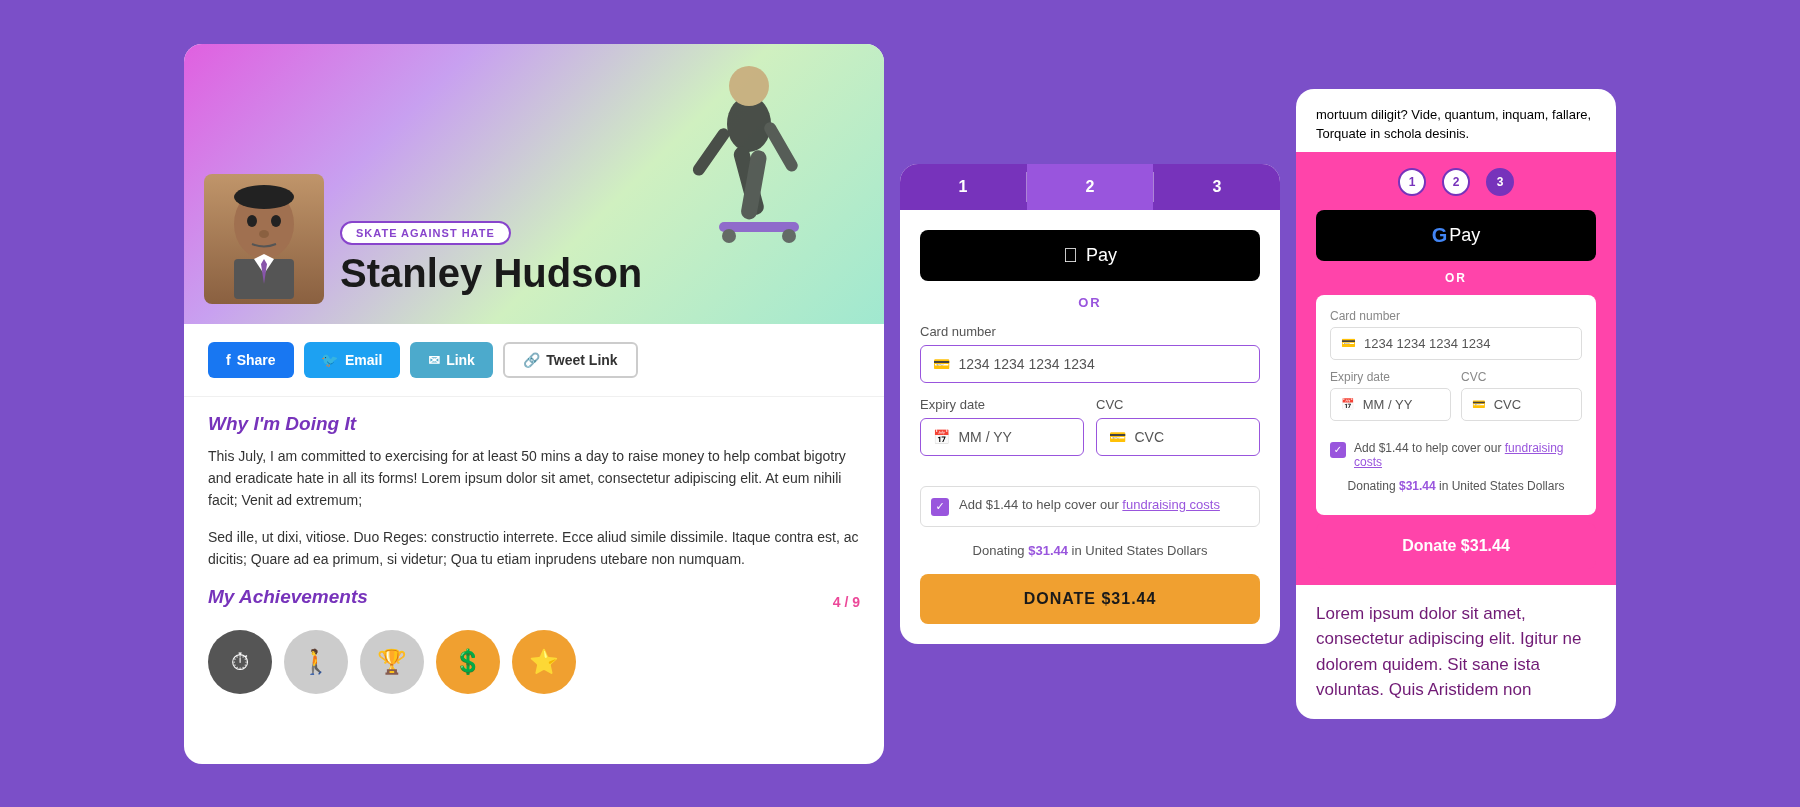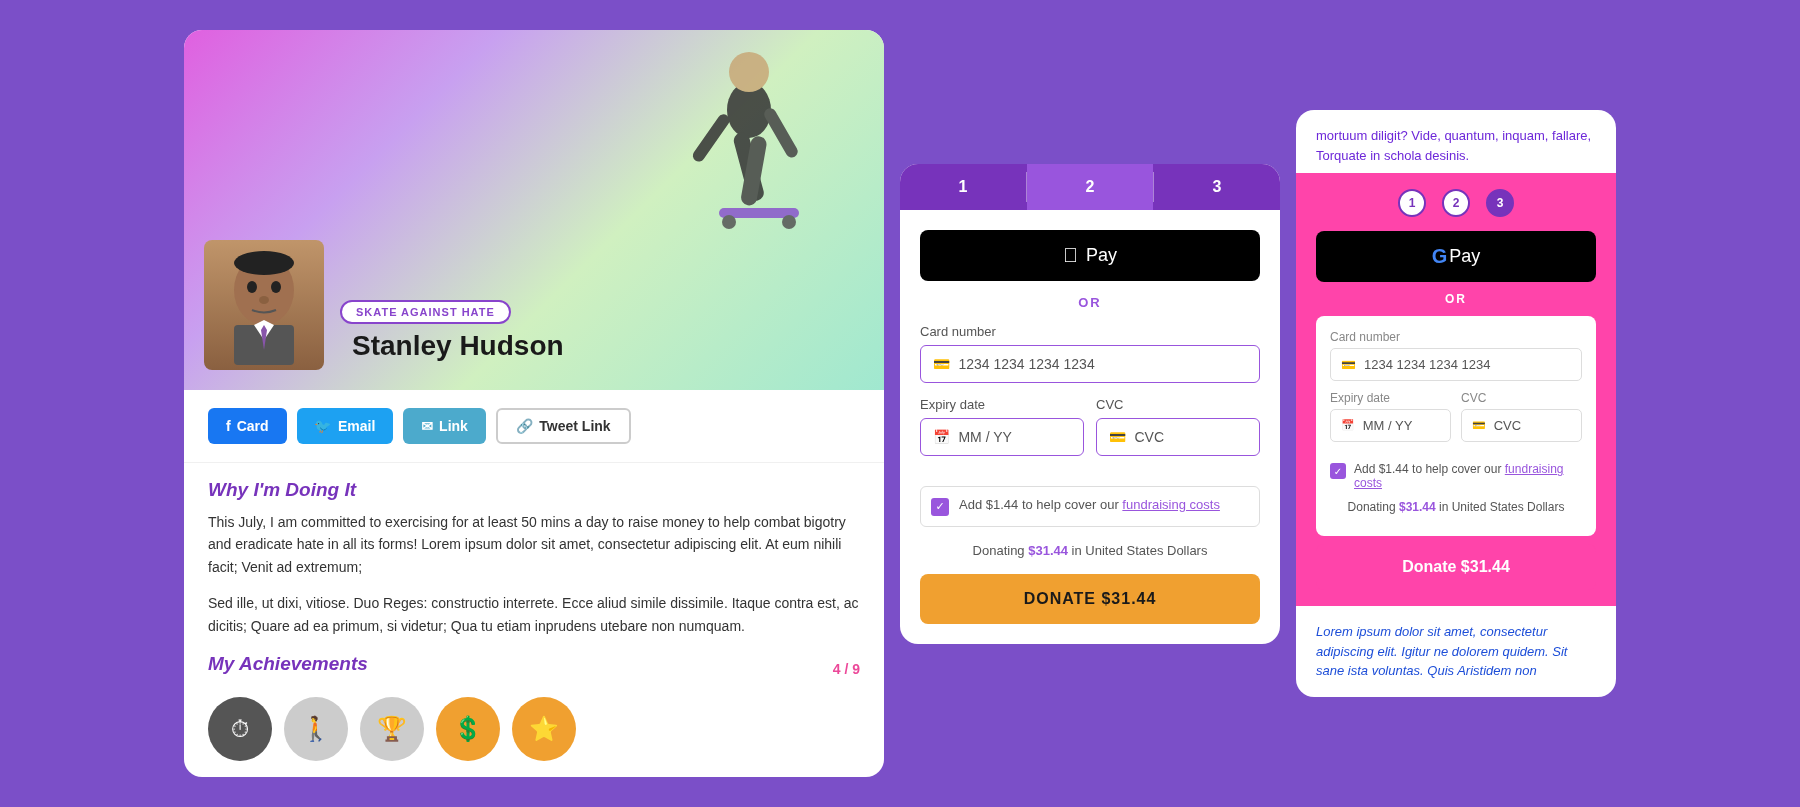--- a/index.html
+++ b/index.html
@@ -19,21 +19,21 @@
       background: white;
       border-radius: 18px;
       overflow: hidden;
       width: 700px;
       min-height: 720px;
       flex-shrink: 0;
     }
 
     .hero-banner {
       background: linear-gradient(135deg, #e060e0 0%, #c8a0f0 30%, #d0f0c0 60%, #a0e8d0 100%);
-      height: 360px;
+      height: 280px;
       position: relative;
       display: flex;
       align-items: flex-end;
       padding: 20px;
     }
 
     .profile-section {
       display: flex;
       align-items: flex-end;
       gap: 16px;
@@ -68,24 +68,23 @@
       font-size: 11px;
       font-weight: 700;
       color: #8844cc;
       letter-spacing: 1px;
       display: inline-block;
       margin-bottom: 6px;
       text-transform: uppercase;
     }
 
     .profile-name {
-      font-size: 28px;
+      font-size: 40px;
       font-weight: 800;
       color: #1a1a1a;
-      margin-left: 12px;
     }
 
     .progress-bar-container {
       margin-top: 10px;
       display: flex;
       align-items: center;
       gap: 10px;
     }
 
     .progress-track {
@@ -365,21 +364,21 @@
       border-radius: 18px;
       overflow: hidden;
       width: 320px;
       flex-shrink: 0;
       max-height: 740px;
     }
 
     .right-top-text {
       padding: 16px 20px 8px;
       font-size: 13px;
-      color: #6d28d9;
+      color: #000000;
       line-height: 1.5;
     }
 
     .right-payment-section {
       background: #ff44aa;
       padding: 16px 20px;
     }
 
     .step-indicators {
       display: flex;
@@ -514,24 +513,23 @@
       border: none;
       border-radius: 8px;
       padding: 14px;
       font-size: 16px;
       font-weight: 700;
       cursor: pointer;
     }
 
     .right-bottom-text {
       padding: 16px 20px;
-      font-size: 13px;
-      color: #1d4ed8;
+      font-size: 17px;
+      color: #701a75;
       line-height: 1.5;
-      font-style: italic;
     }
 
     
     .skater-svg {
       position: absolute;
       right: 40px;
       top: 0;
       width: 180px;
       height: 280px;
     }
@@ -591,21 +589,21 @@
       <div class="profile-info">
         <div class="campaign-badge">Skate Against Hate</div>
         <div class="profile-name">Stanley Hudson</div>
       </div>
     </div>
   </div>
 
   <div class="share-row">
     <button class="share-btn btn-facebook">
       <span>f</span>
-      <span>Card</span>
+      <span>Share</span>
     </button>
     <button class="share-btn btn-twitter">
       <span>🐦</span>
       <span>Email</span>
     </button>
     <button class="share-btn btn-email">
       <span>✉</span>
       <span>Link</span>
     </button>
     <button class="share-btn btn-copylink">

